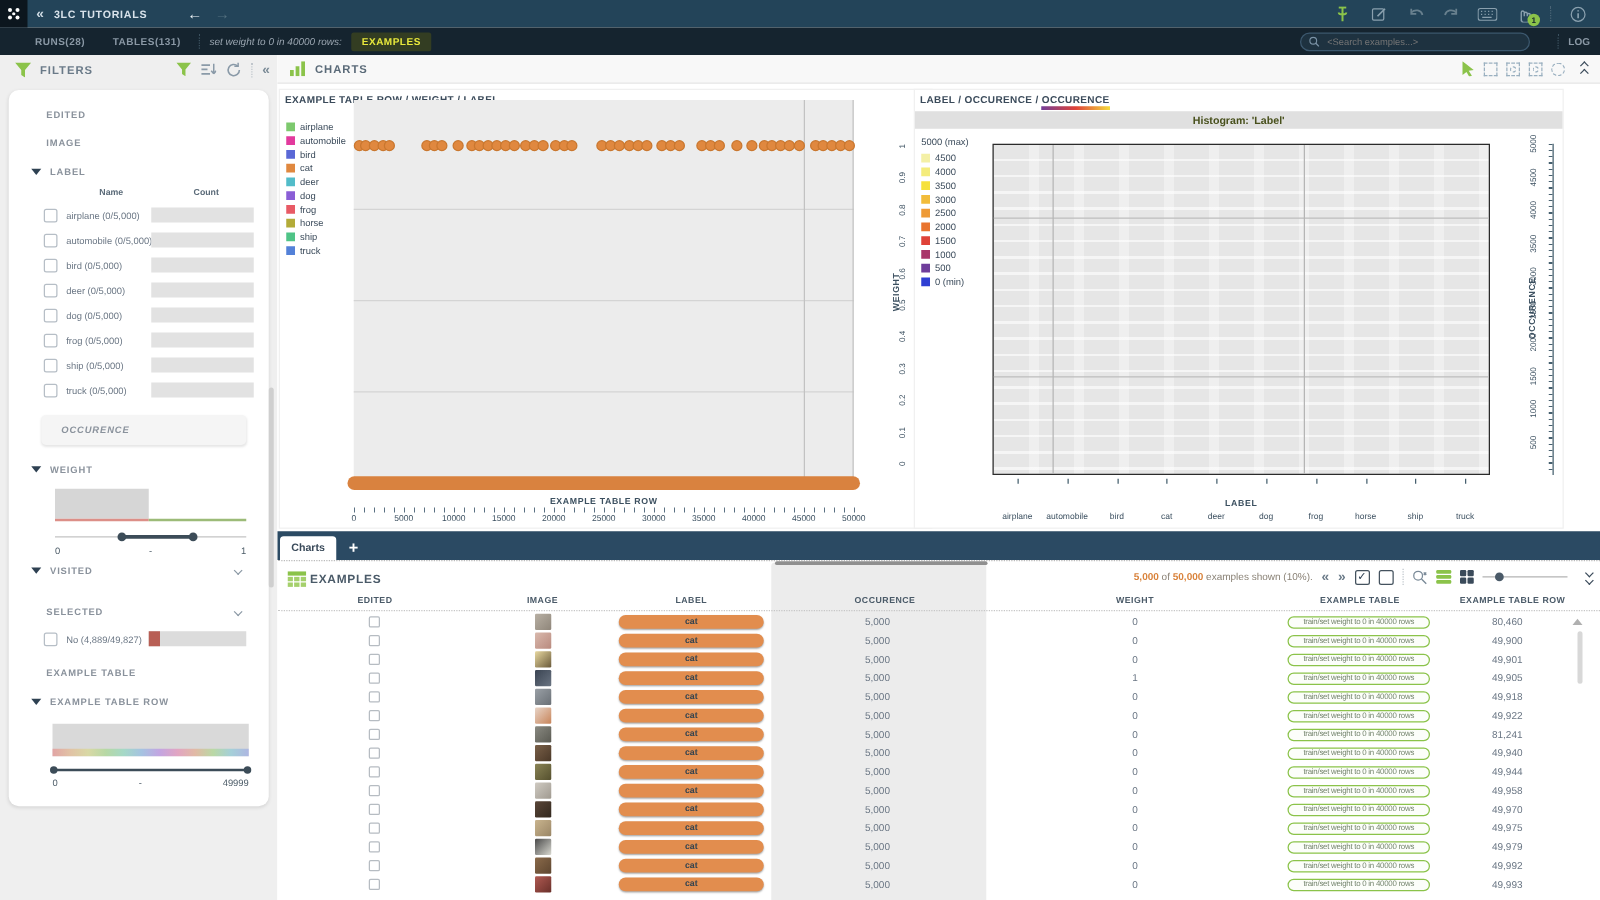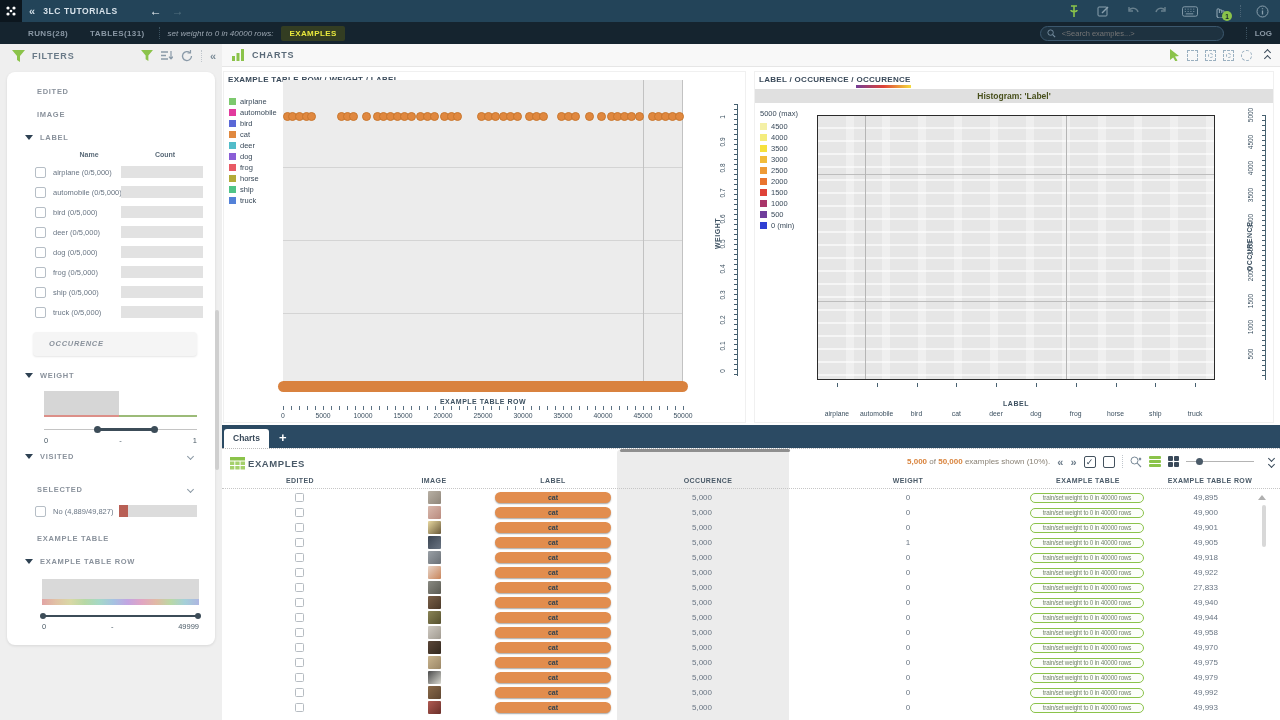--- a/index.html
+++ b/index.html
@@ -564,21 +564,21 @@
             <div class="roty" style="left: -6px; top: 185.4px;">0.4</div>
             <div class="roty" style="left: -6px; top: 160px;">0.5</div>
             <div class="roty" style="left: -6px; top: 134.6px;">0.6</div>
             <div class="roty" style="left: -6px; top: 109.2px;">0.7</div>
             <div class="roty" style="left: -6px; top: 83.8px;">0.8</div>
             <div class="roty" style="left: -6px; top: 58.4px;">0.9</div>
             <div class="roty" style="left: -6px; top: 33px;">1</div>
           </div>
       </div>
 
-      <div class="panel" style="left:533px;width:518px">
+      <div class="panel" style="left:510px;width:518px">
         <div class="p-title">
           <span>LABEL / OCCURENCE / </span><span class="p-accent acc2">OCCURENCE</span>
         </div>
         <div class="innerbar">Histogram: 'Label'</div>
         <div class="lg-max">5000 (max)</div>
         <div id="legend2">
             <div class="lg-row">
               <div class="lg-sw" style="background: rgb(244, 240, 166);"></div>
               <div class="lg-lb">4500</div>
             </div>
@@ -729,21 +729,21 @@
           <span style="left: 906px; width: 164px;">EXAMPLE TABLE ROW</span>
         </div>
       <div id="rows">
           <div class="exrow">
             <div class="cb2"></div>
             <div class="thumb" style="background: linear-gradient(135deg, rgb(184, 176, 164), rgb(143, 134, 122));"></div>
             <div class="pill">cat</div>
             <div class="occ-val">5,000</div>
             <div class="wt-val">0</div>
             <div class="gpill">train/set weight to 0 in 40000 rows</div>
-            <div class="row-val">49,895</div>
+            <div class="row-val">80,460</div>
           </div>
           <div class="exrow">
             <div class="cb2"></div>
             <div class="thumb" style="background: linear-gradient(135deg, rgb(217, 185, 173), rgb(185, 138, 126));"></div>
             <div class="pill">cat</div>
             <div class="occ-val">5,000</div>
             <div class="wt-val">0</div>
             <div class="gpill">train/set weight to 0 in 40000 rows</div>
             <div class="row-val">49,900</div>
           </div>
@@ -783,21 +783,21 @@
             <div class="gpill">train/set weight to 0 in 40000 rows</div>
             <div class="row-val">49,922</div>
           </div>
           <div class="exrow">
             <div class="cb2"></div>
             <div class="thumb" style="background: linear-gradient(135deg, rgb(138, 138, 130), rgb(90, 90, 82));"></div>
             <div class="pill">cat</div>
             <div class="occ-val">5,000</div>
             <div class="wt-val">0</div>
             <div class="gpill">train/set weight to 0 in 40000 rows</div>
-            <div class="row-val">27,833</div>
+            <div class="row-val">81,241</div>
           </div>
           <div class="exrow">
             <div class="cb2"></div>
             <div class="thumb" style="background: linear-gradient(135deg, rgb(122, 96, 72), rgb(74, 56, 40));"></div>
             <div class="pill">cat</div>
             <div class="occ-val">5,000</div>
             <div class="wt-val">0</div>
             <div class="gpill">train/set weight to 0 in 40000 rows</div>
             <div class="row-val">49,940</div>
           </div>

